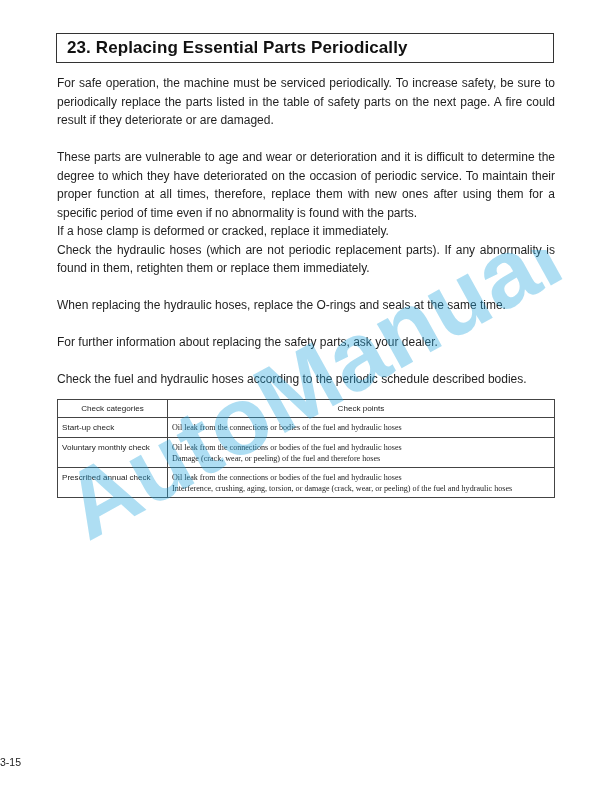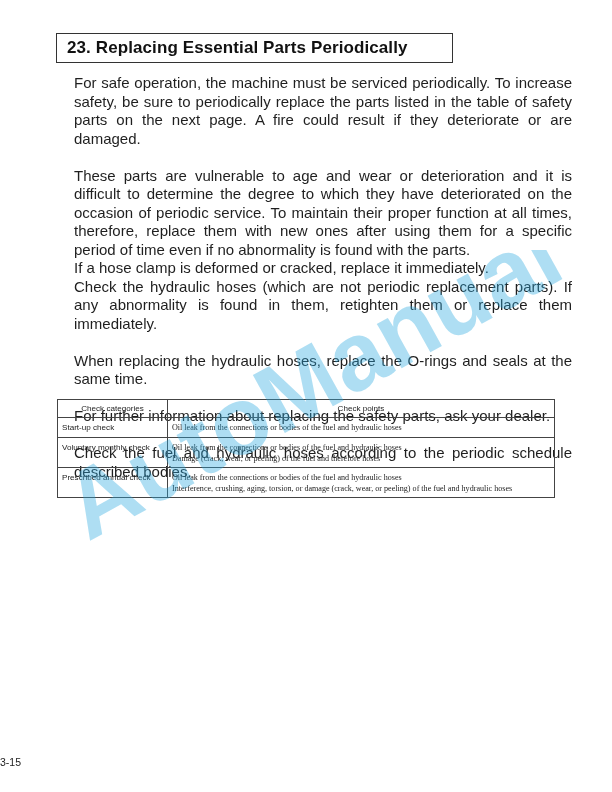--- a/index.html
+++ b/index.html
@@ -1,30 +1,30 @@
 <!DOCTYPE html>
 <html><head>
   <meta charset="utf-8">
   <style>
     html, body { margin: 0; padding: 0; }
     body {
       width: 612px; height: 792px; background: #ffffff; position: relative; overflow: hidden;
       font-family: "Liberation Sans", sans-serif; color: #1a1a1a;
     }
     .title-box {
-      position: absolute; left: 56px; top: 33px; width: 397px; height: 30px;
+      position: absolute; left: 56px; top: 33px; width: 498px; height: 30px;
       border: 1.5px solid #333; box-sizing: border-box;
       display: flex; align-items: center; padding-left: 10px;
     }
     .title-box h1 {
       margin: 0; font-size: 17px; font-weight: bold; color: #111; letter-spacing: 0.1px;
     }
     .body-text {
-      position: absolute; left: 74px; top: 74px; width: 498px;
-      font-size: 15px; line-height: 18.5px; text-align: justify; color: #1f1f1f;
+      position: absolute; left: 57px; top: 74px; width: 498px;
+      font-size: 12px; line-height: 18.5px; text-align: justify; color: #1f1f1f;
     }
     .body-text p { margin: 0; }
     .body-text .gap { height: 18.5px; }
     table.checks {
       position: absolute; left: 57px; top: 399px; width: 498px;
       border-collapse: collapse; font-size: 8.1px; color: #222;
       border: 1.3px solid #333;
     }
     table.checks th, table.checks td {
       border: 1px solid #444; padding: 2px 4px; vertical-align: top; line-height: 11px;

